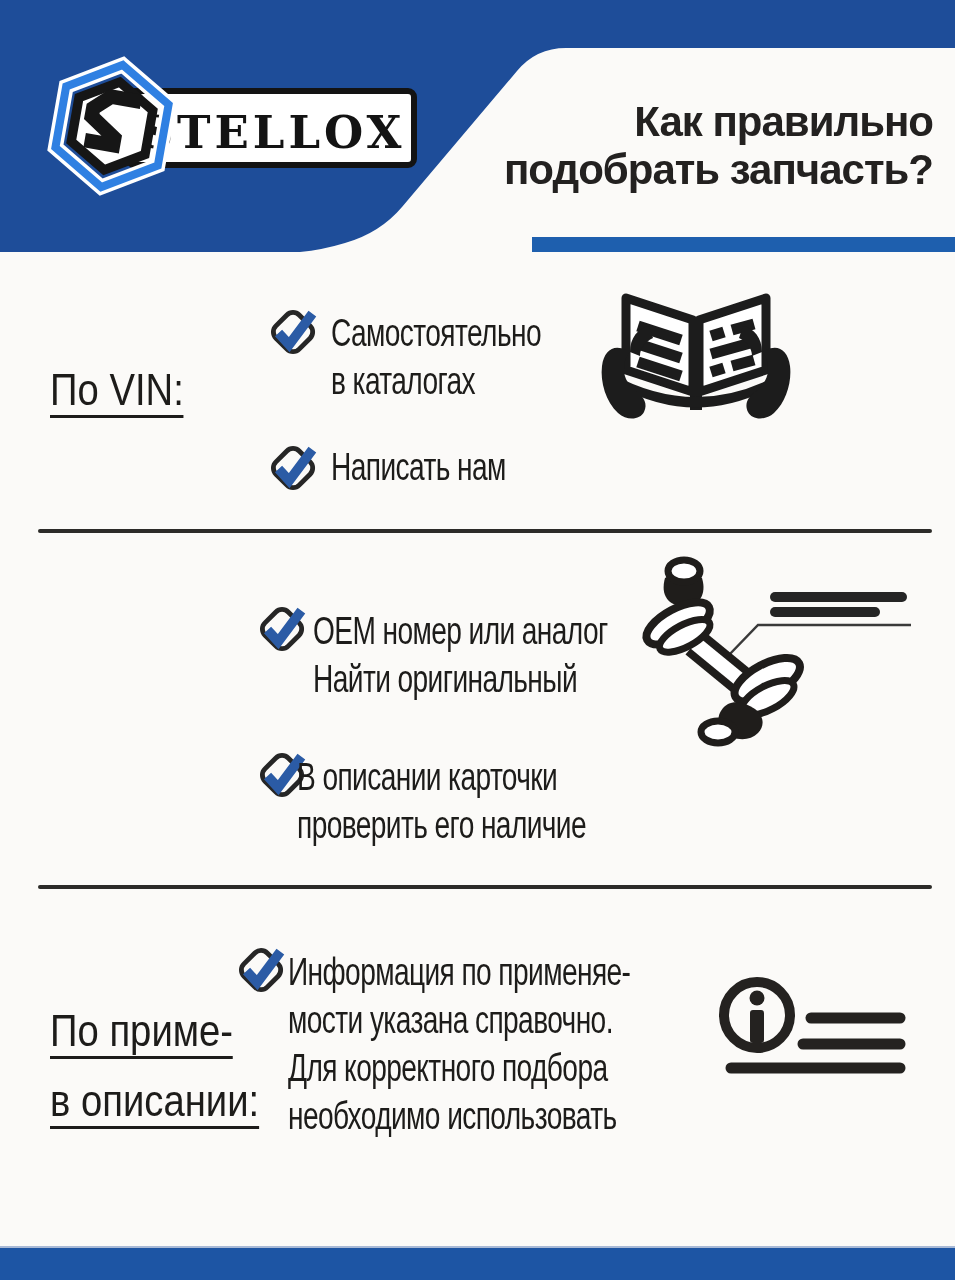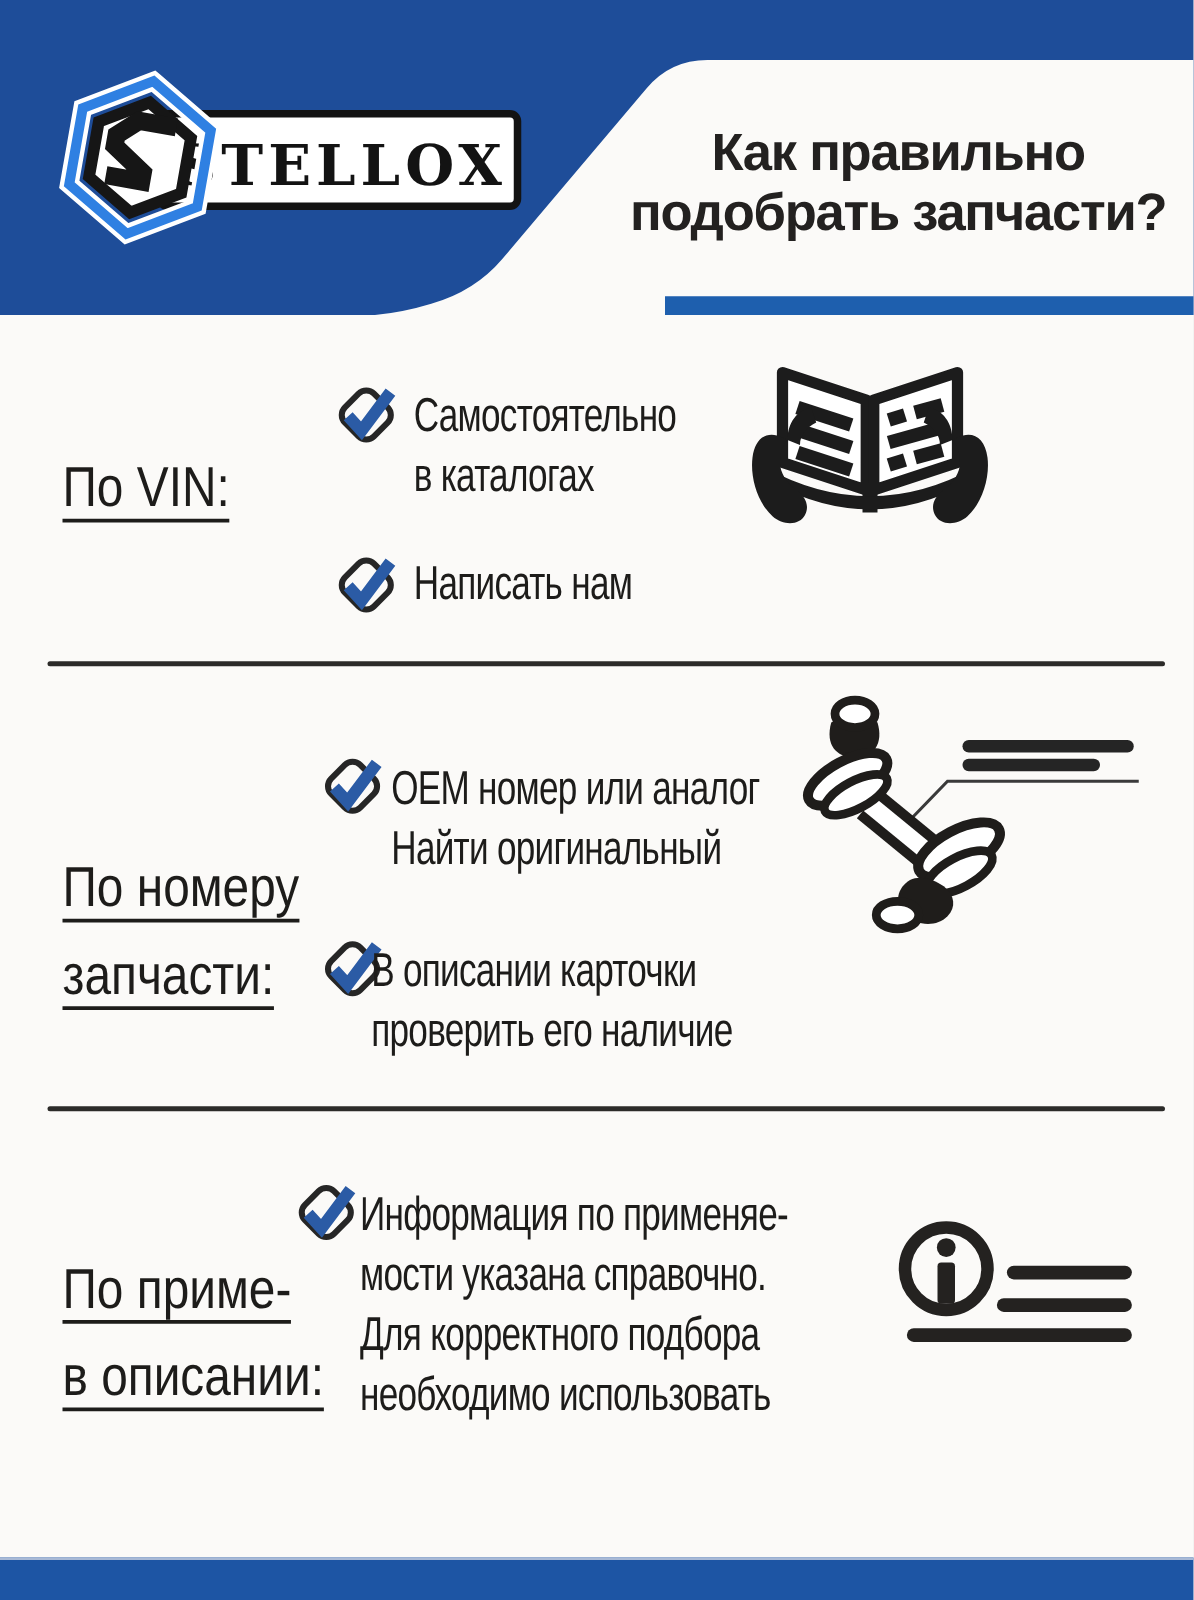--- a/index.html
+++ b/index.html
@@ -6,21 +6,21 @@
   .page{
     position:relative;width:955px;height:1280px;margin:0 auto;
     background:#fbfaf8;overflow:hidden;
     font-family:"Liberation Sans",sans-serif;color:#1d1c1a;
   }
   
   .header{position:absolute;left:0;top:0;width:955px;height:252px;background:#1e4d99;}
   .header svg.shape{position:absolute;left:0;top:0;}
   .logo{position:absolute;left:28px;top:45px;width:400px;height:165px;}
   .title{
-    position:absolute;top:98px;right:22px;text-align:center;
+    position:absolute;top:98px;right:22px;text-align:right;
     font-weight:bold;font-size:42px;line-height:48px;letter-spacing:-1px;color:#232120;
   }
   .title-rule{position:absolute;left:532px;top:237px;width:423px;height:15px;background:#1e5fae;}
   
   .itemtext{position:absolute;font-size:38px;line-height:48px;letter-spacing:-0.8px;white-space:nowrap;}
   .itemtext .cond{display:inline-block;transform:scaleX(.74);transform-origin:0 50%;}
   .heading{position:absolute;font-size:45px;white-space:nowrap;}
   .hline{height:54px;margin-top:16px;}
   .heading .u{
     display:inline-block;transform:scaleX(.85);transform-origin:0 0;
@@ -64,21 +64,21 @@
         <polygon points="0,-62 52,-31 52,31 0,62 -52,31 -52,-31" fill="none" stroke="#2f80e2" stroke-width="8"></polygon>
         <g transform="scale(0.72)">
           <polygon points="0,-62 52,-31 52,31 0,62 -52,31 -52,-31" fill="#ffffff" stroke="#161616" stroke-width="13"></polygon>
           <path d="M34,-40 L-8,-40 L-30,-20 L-30,-8 L6,16 L6,26 L-34,26" fill="none" stroke="#161616" stroke-width="20" stroke-linejoin="miter"></path>
         </g>
       </g>
     </svg>
 
     <div class="title">
       <div>Как правильно</div>
-      <div>подобрать запчасти?</div>
+      <div>подобрать запчасть?</div>
     </div>
   </div>
   <div class="title-rule"></div>
 
   <div class="heading" style="left:50px;top:348px">
     <div class="hline"><span class="u">По VIN:</span></div>
   </div>
 
   <svg class="check" style="left:265px;top:304px" viewBox="0 0 60 60">
       <use href="#checkmark"></use>
@@ -109,24 +109,20 @@
         <line x1="136" y1="80" x2="158" y2="74"></line>
     </g>
     <path d="M94,100 L106,100 L106,124 L94,124 Z" fill="#1c1c1c"></path>
     <path d="M16,88 Q100,134 184,88 L177,101 Q100,142 23,101 Z" fill="#1c1c1c"></path>
     <use href="#hand"></use>
     <use href="#hand" transform="translate(200,0) scale(-1,1)"></use>
   </svg>
 
   <div class="sep" style="top:529px"></div>
 
-  <div class="heading" style="left:50px;top:668px">
-    <div class="hline"><span class="u">По номеру</span></div>
-    <div class="hline"><span class="u">запчасти:</span></div>
-  </div>
 
   <svg class="check" style="left:254px;top:601px" viewBox="0 0 60 60">
       <use href="#checkmark"></use>
     </svg>
   <div class="itemtext" style="left:313px;top:607px">
     <div><span class="cond">OEM номер или аналог</span></div>
     <div><span class="cond">Найти оригинальный</span></div>
   </div>
 
   <svg class="check" style="left:254px;top:747px" viewBox="0 0 60 60">

